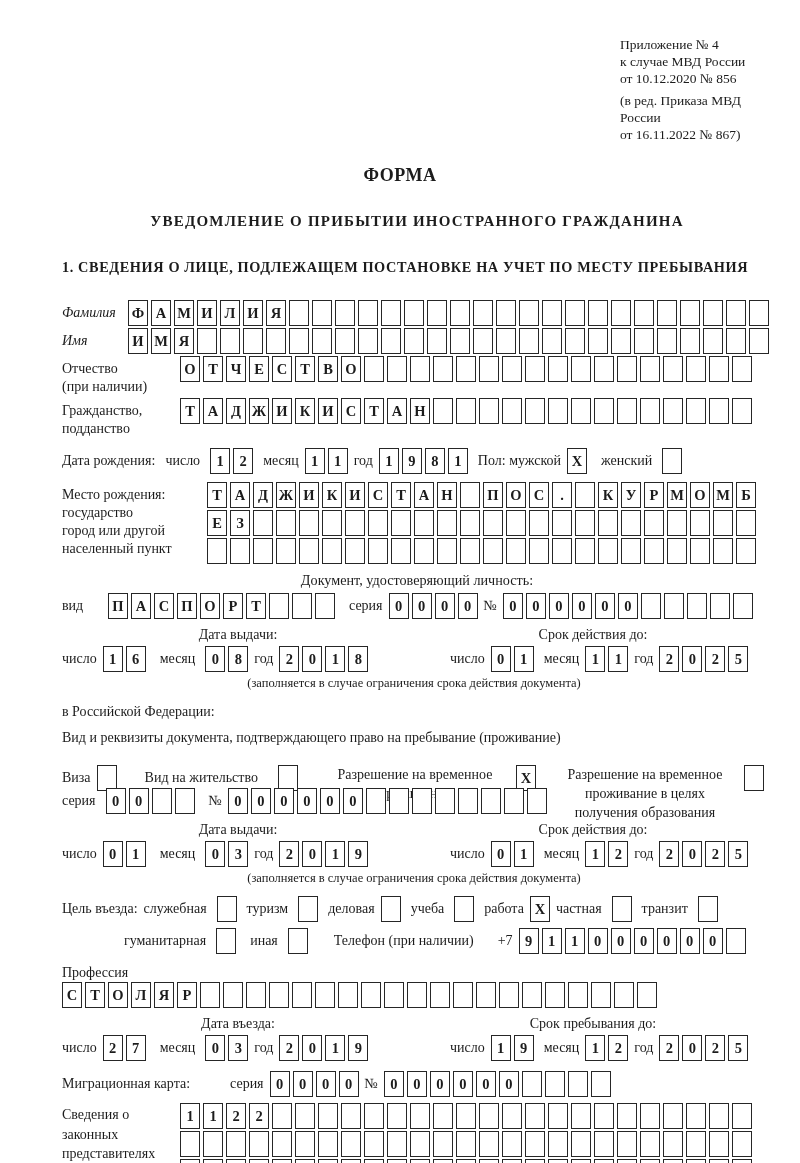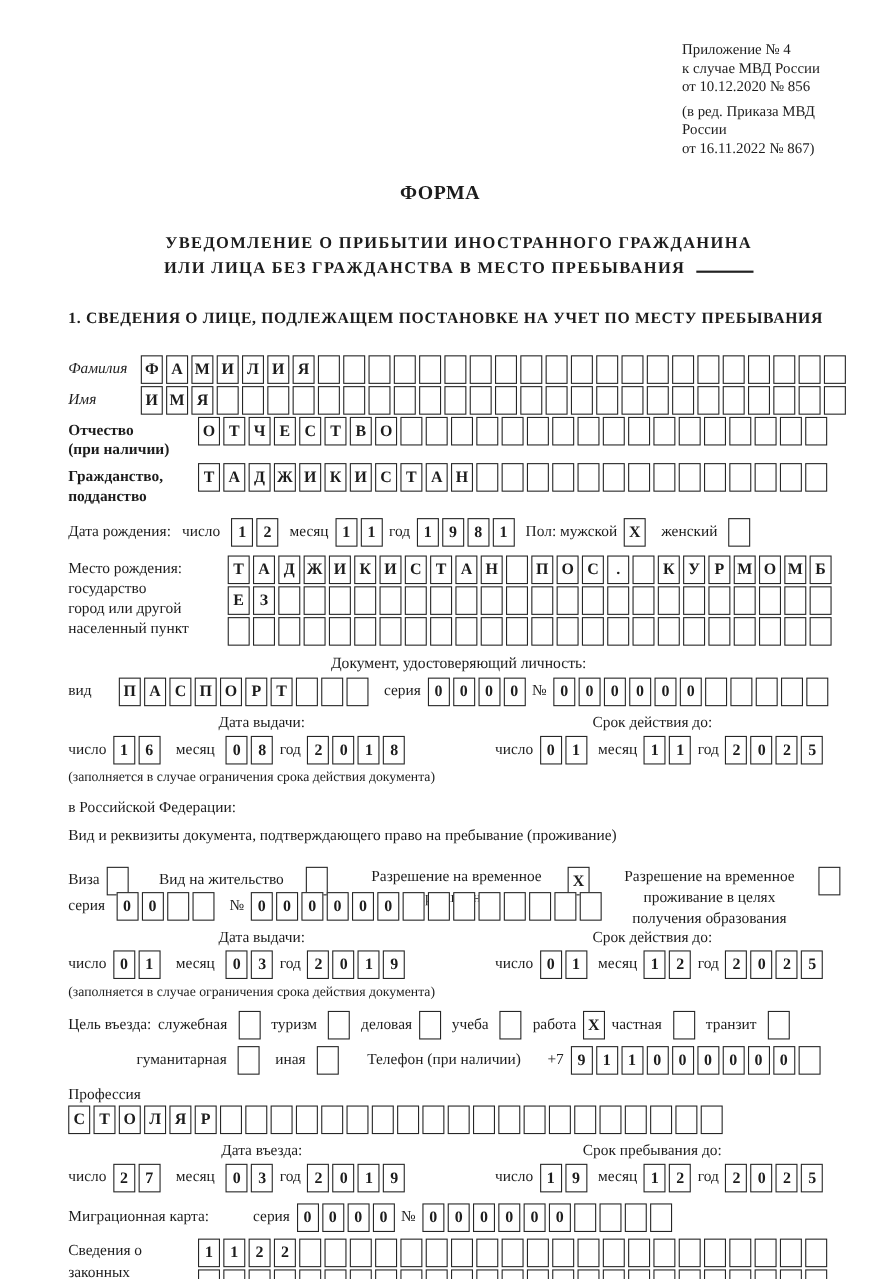--- a/index.html
+++ b/index.html
@@ -20,33 +20,33 @@
   
   .row{display:flex;align-items:flex-start;margin-top:2px;}
   .lbl{font-size:14px;line-height:18px;padding-top:4px;flex:0 0 auto;}
   .cells{display:flex;gap:3px;flex:0 0 auto;}
   .cell{width:20px;height:26px;box-sizing:border-box;border:1.8px solid #262626;
         display:flex;align-items:center;justify-content:center;
         font-size:14.5px;font-weight:bold;flex:0 0 auto;background:#fff;}
   .inline{display:flex;align-items:center;}
   .gap6{margin-left:6px;} .gap10{margin-left:10px;} .gap14{margin-left:14px;}
 
-  .w-small{width:66px;font-style:italic;} .w-mid{width:118px;font-weight:bold;} .w-place{width:145px;} .w-vid{width:46px;}
+  .w-small{width:66px;font-style:italic;} .w-mid{width:118px;} .w-place{width:145px;} .w-vid{width:46px;}
 
   .stack{display:flex;flex-direction:column;gap:2px;}
 
   .center-bold{ text-align:center;font-weight:normal;font-size:14.2px;margin:8px 0 4px;}
 
   .pair{display:flex;margin-top:8px;}
   .col-left{width:352px;flex:0 0 auto;}
   .col-right{flex:1;}
   .col-head{text-align:center;font-size:14px;margin-bottom:3px;}
   .dgroup{display:flex;align-items:center;}
   .dgroup .lbl{padding-top:0;}
-  .note{text-align:left;font-size:12.5px;margin:4px 6px 8px 0;}
+  .note{text-align:center;font-size:12.5px;margin:4px 6px 8px 0;}
 
   .para{font-size:14px;line-height:26px;margin-top:6px;}
 
   .cbrow{display:flex;align-items:flex-start;margin-top:14px;}
   .cb-label{font-size:14px;line-height:18px;padding-top:4px;}
   .cb-multi{text-align:center;font-size:14px;line-height:19px;}
 
   .purpose{display:flex;align-items:center;margin-top:10px;flex-wrap:nowrap;}
   .purpose .cb-label{padding-top:0;}
 
@@ -65,23 +65,20 @@
     <div class="hdr-sub">
       <div>(в ред. Приказа МВД России</div>
       <div>от 16.11.2022 № 867)</div>
     </div>
   </div>
 
   <div class="forma">ФОРМА</div>
 
   <div class="title">
     <div>УВЕДОМЛЕНИЕ О ПРИБЫТИИ ИНОСТРАННОГО ГРАЖДАНИНА</div>
-    <div>
-      <span>ИЛИ ЛИЦА БЕЗ ГРАЖДАНСТВА В МЕСТО ПРЕБЫВАНИЯ</span><span class="blank-line"></span>
-    </div>
   </div>
 
   <div class="sec-head">1. СВЕДЕНИЯ О ЛИЦЕ, ПОДЛЕЖАЩЕМ ПОСТАНОВКЕ НА УЧЕТ ПО МЕСТУ ПРЕБЫВАНИЯ</div>
 
   <div class="row" style="margin-top:24px;">
     <div class="lbl w-small">Фамилия</div>
     <div class="cells">
         <span class="cell">Ф</span>
         <span class="cell">А</span>
         <span class="cell">М</span>

